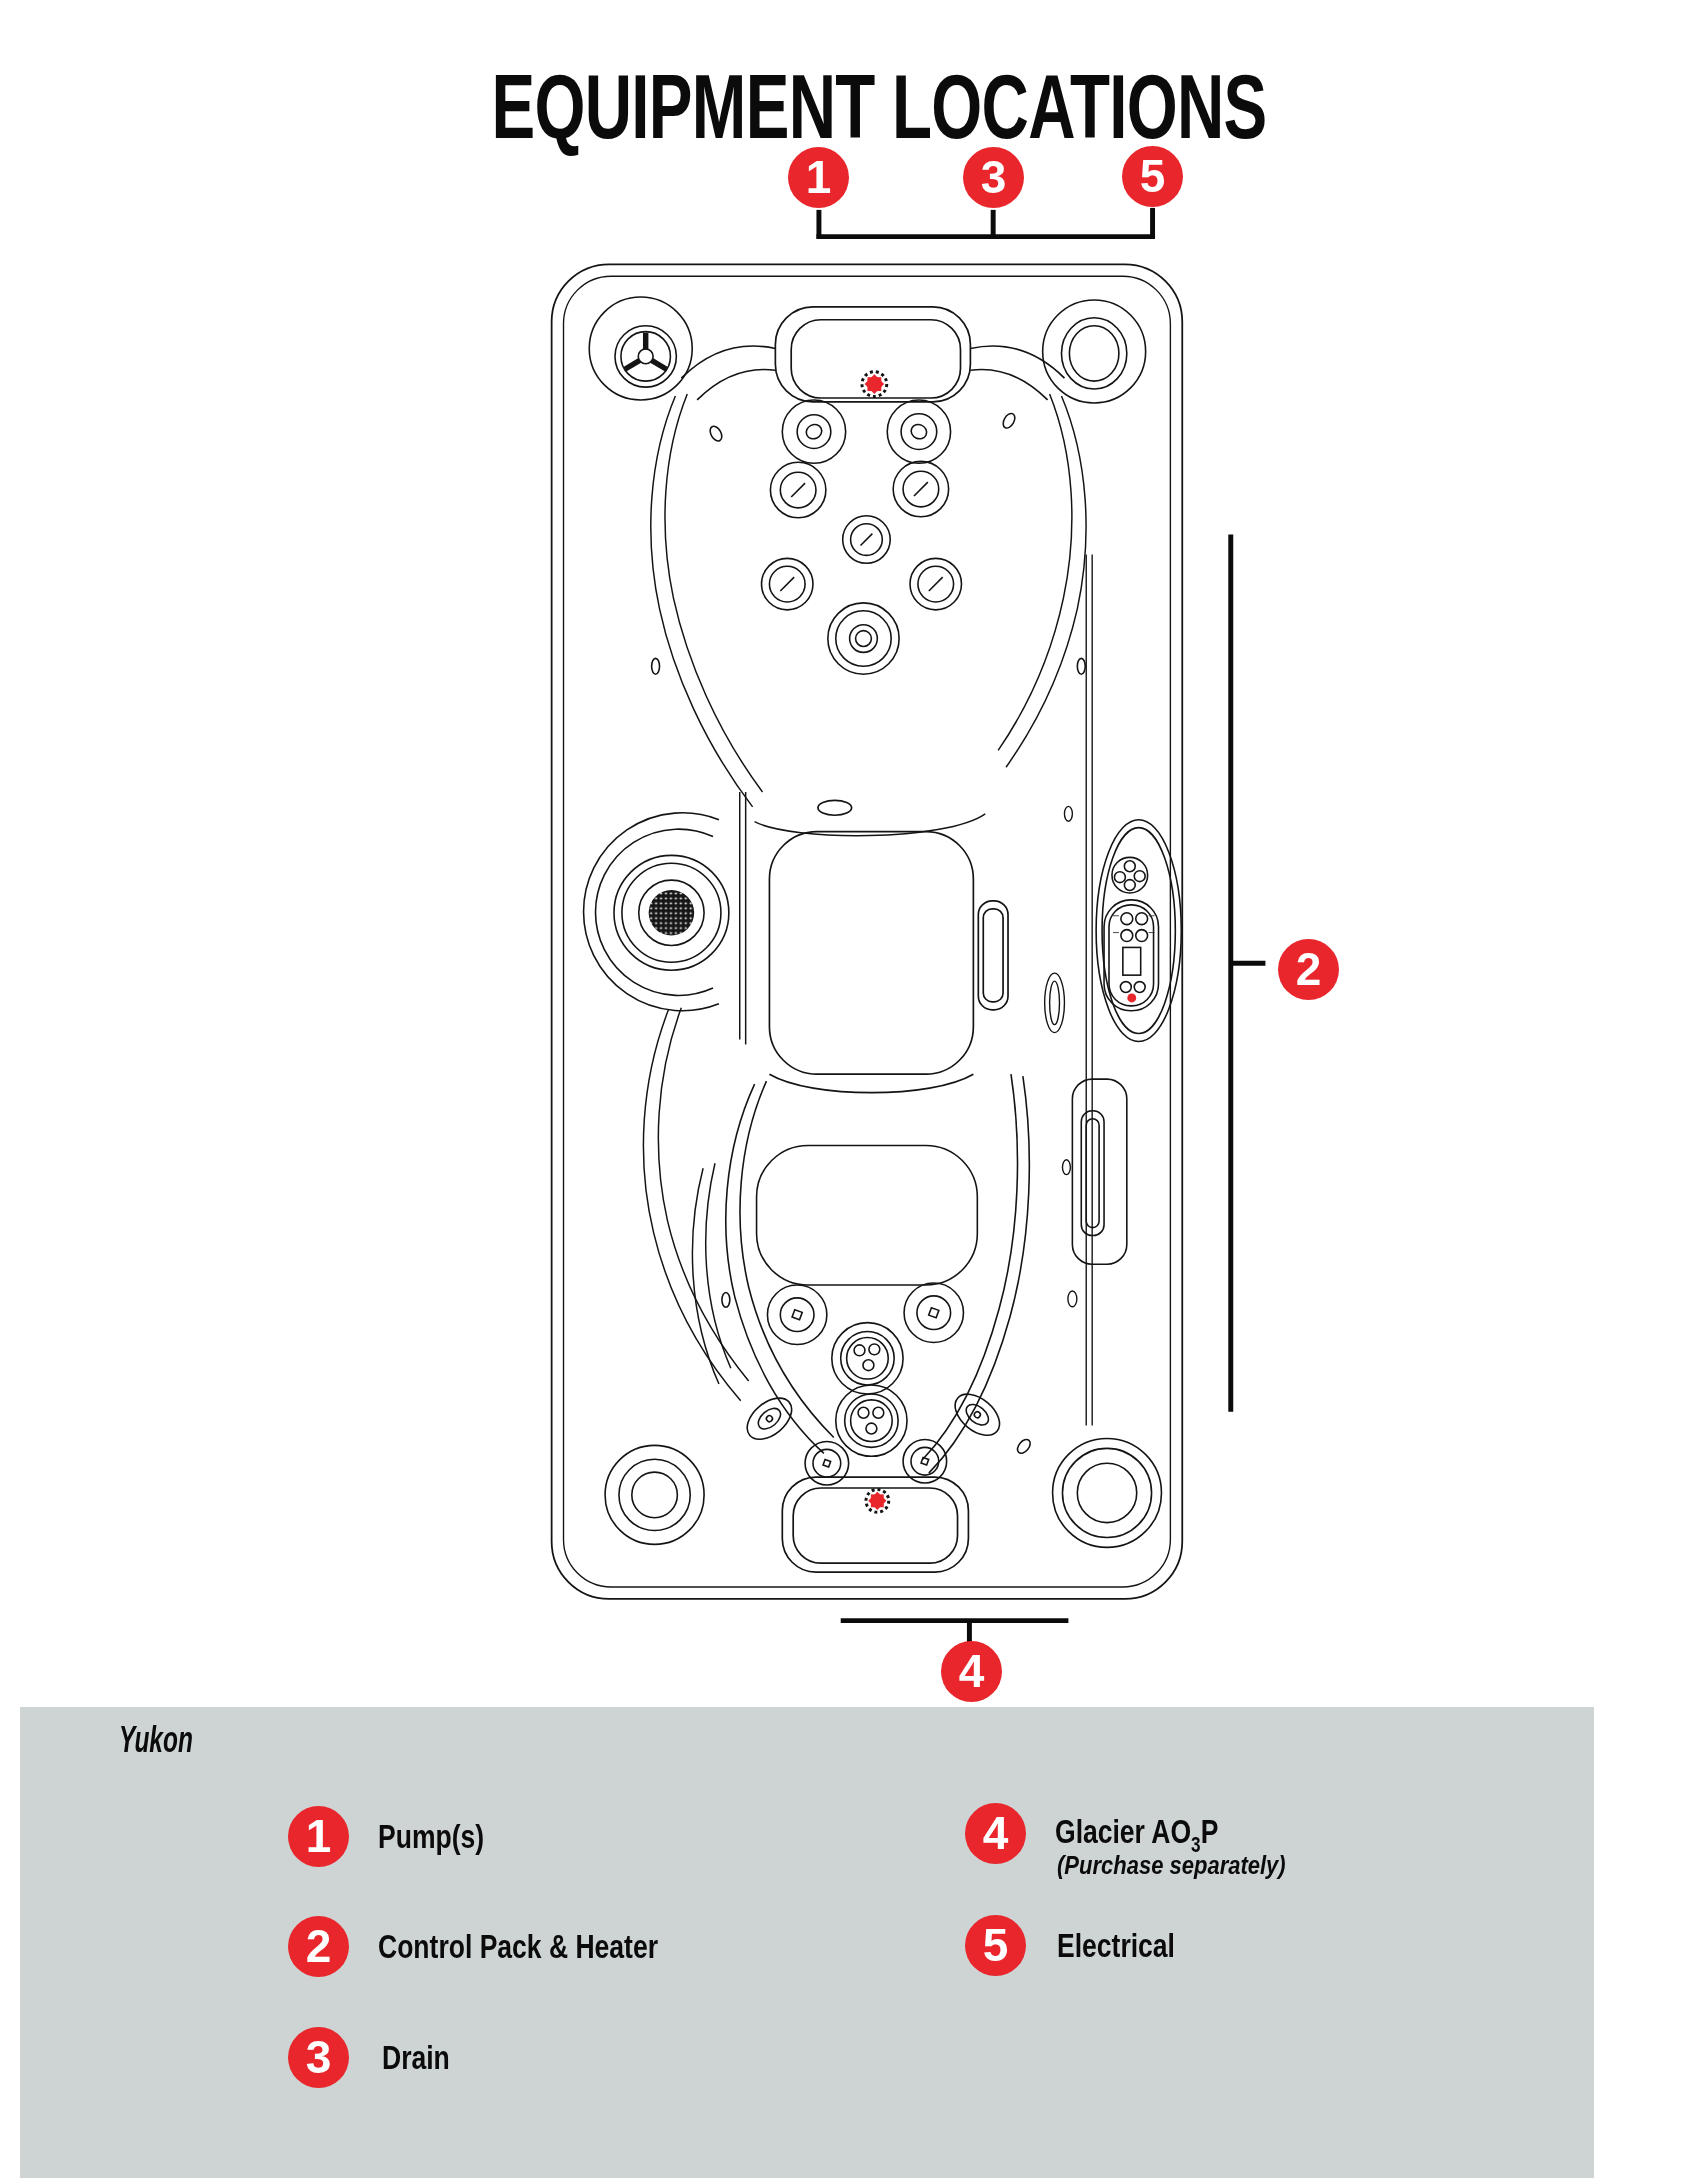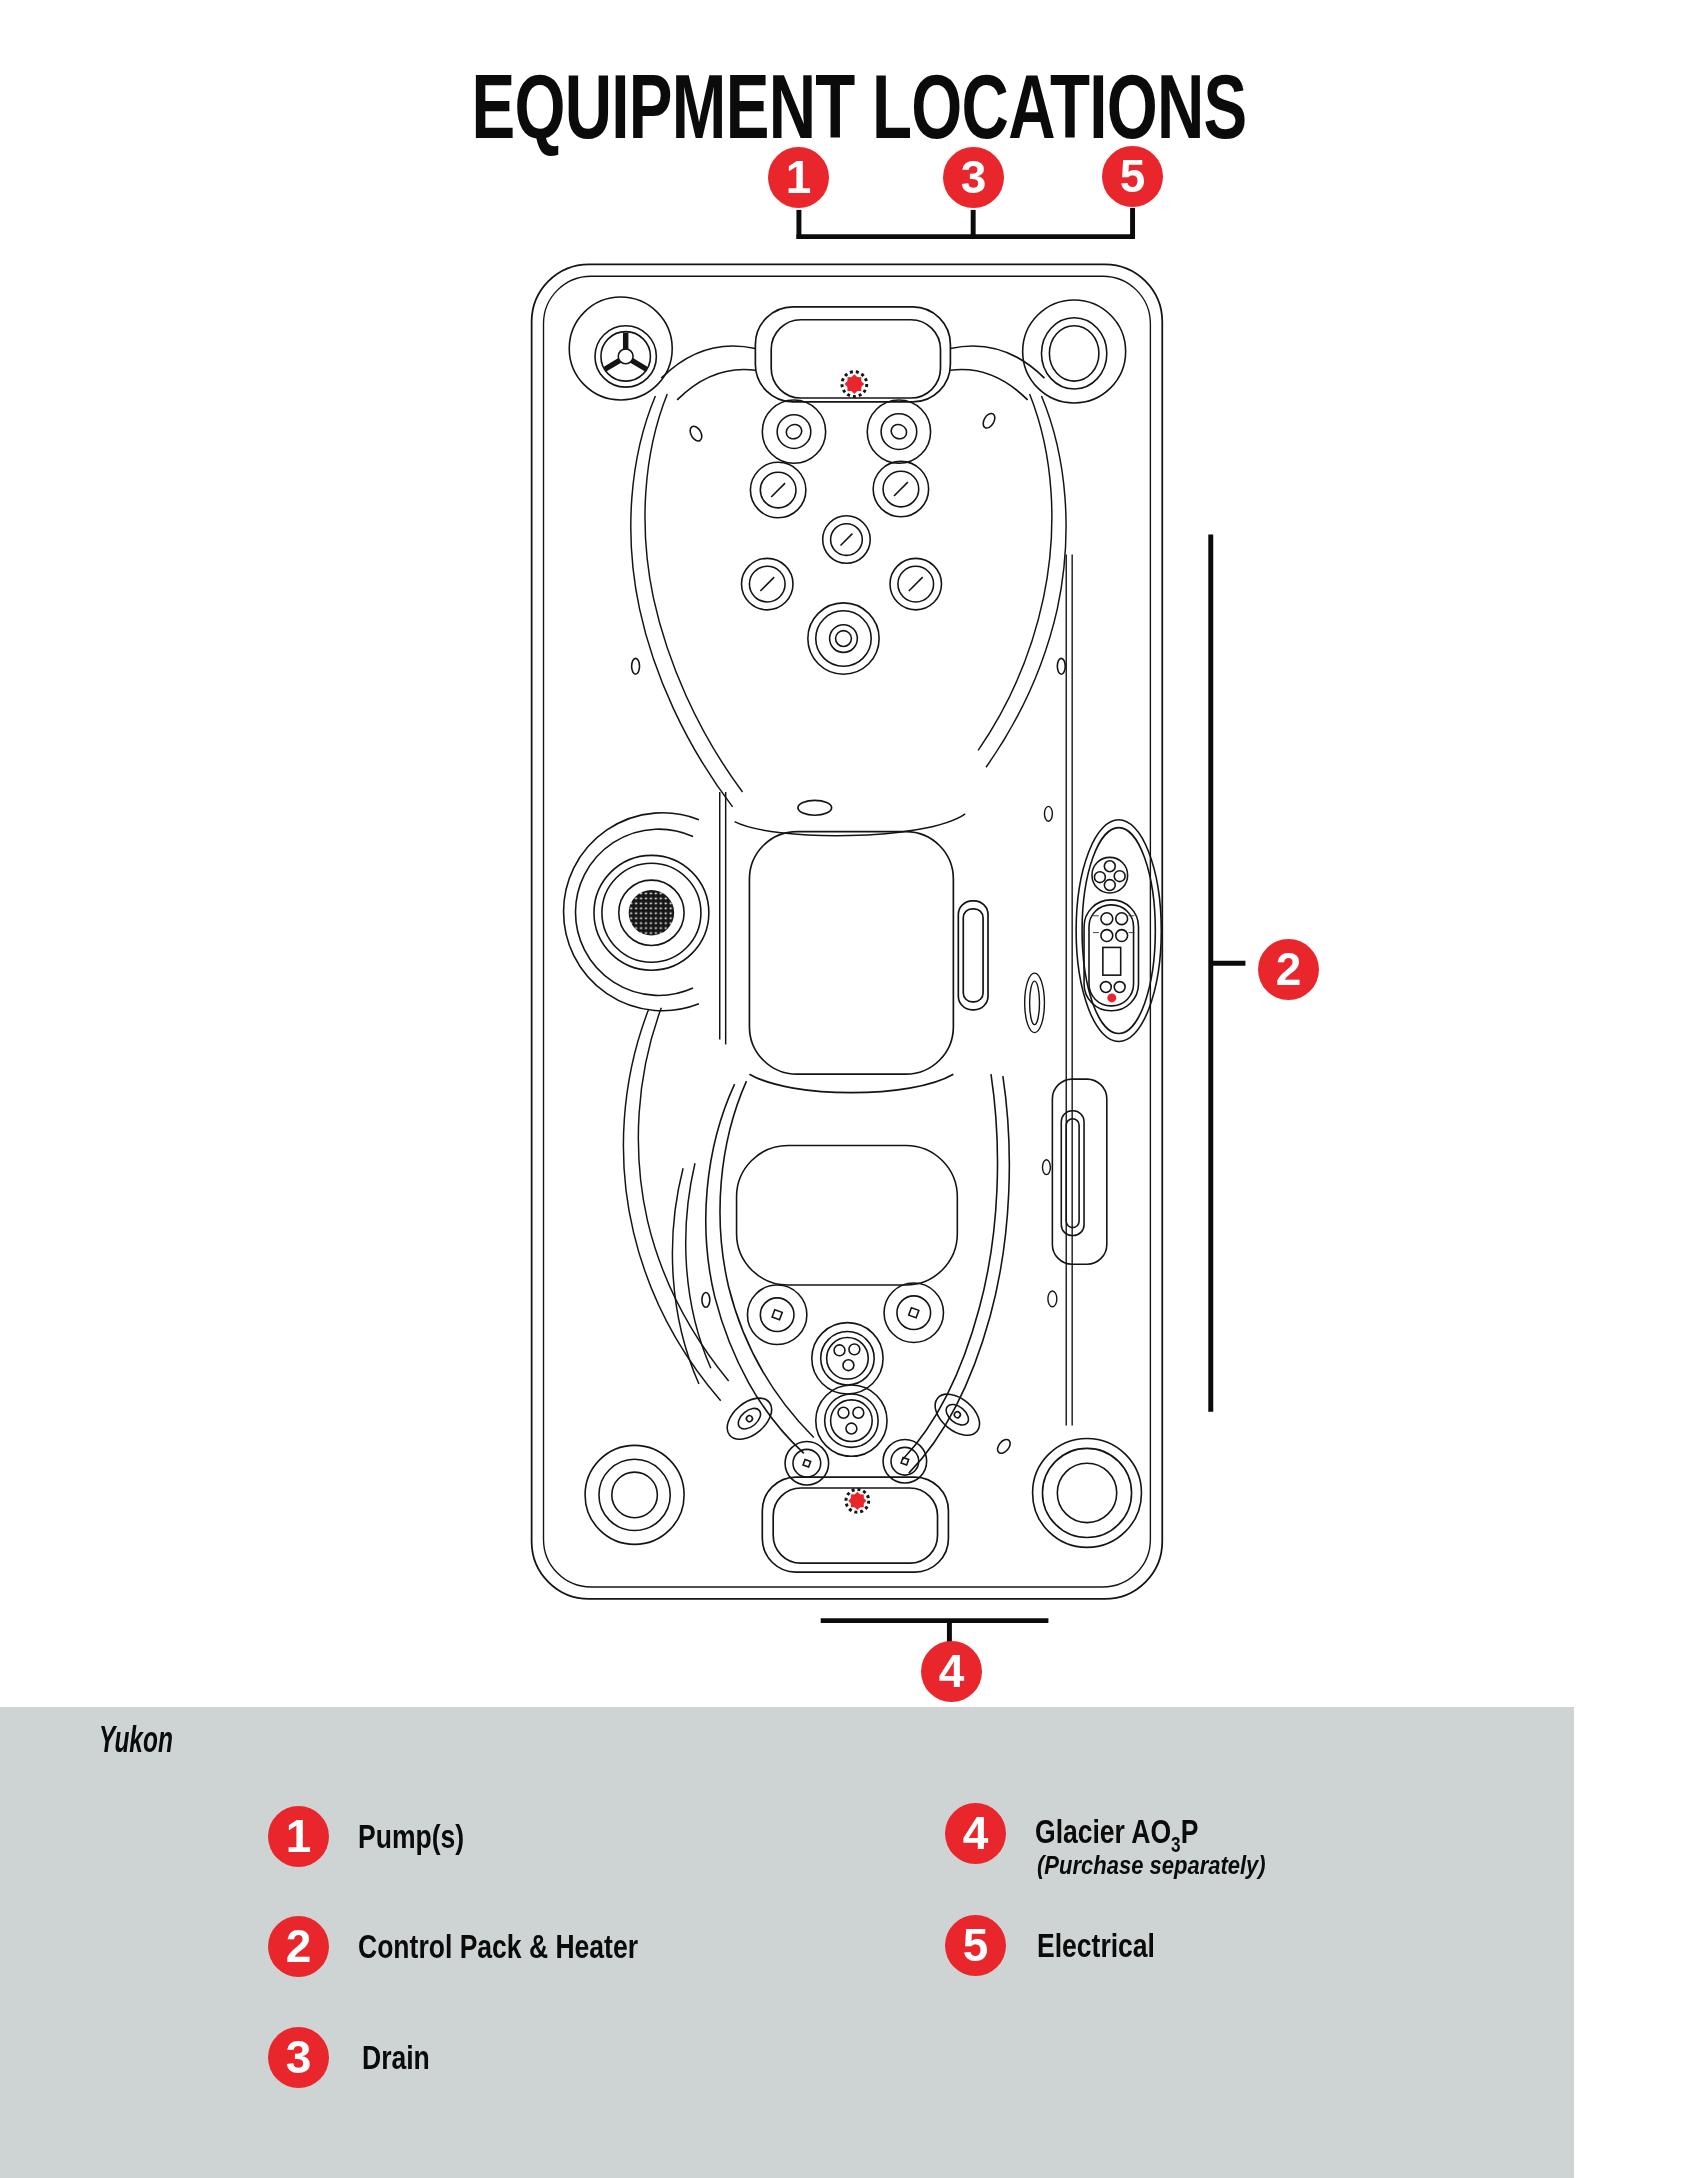--- a/index.html
+++ b/index.html
@@ -1,17 +1,17 @@
 <!DOCTYPE html>
 <html><head>
 <meta charset="utf-8">
 <style>
   html,body{margin:0;padding:0;background:#fff;}
   #page{position:relative;width:1574px;height:2178px;background:#ffffff;overflow:hidden;
-        font-family:"Liberation Sans","DejaVu Sans",sans-serif;color:#111;}
+        font-family:"Liberation Sans","DejaVu Sans",sans-serif;color:#111;margin-left:20px;}
   .title{position:absolute;left:859px;top:55px;font-size:91px;font-weight:bold;white-space:nowrap;
          letter-spacing:-1px;transform:translateX(-50%) scaleX(0.72);transform-origin:center;color:#0b0b0b;}
   svg.diagram{position:absolute;left:0;top:0;width:1683px;height:2178px;}
   .callout{position:absolute;width:61px;height:61px;border-radius:50%;background:#e8262b;
            color:#fff;font-size:46px;font-weight:bold;line-height:61px;text-align:center;}
   .legend-panel{position:absolute;left:0;top:1707px;width:1683px;height:471px;background:#ced4d4;}
   .model-name{position:absolute;left:99px;top:1719px;font-size:36px;font-weight:bold;font-style:italic;
               white-space:nowrap;transform:scaleX(0.68);transform-origin:left center;color:#0b0b0b;}
   .legend-label{position:absolute;font-size:34px;font-weight:bold;white-space:nowrap;color:#0b0b0b;
                 transform:translateY(-50%) scaleX(0.78);transform-origin:left center;}

